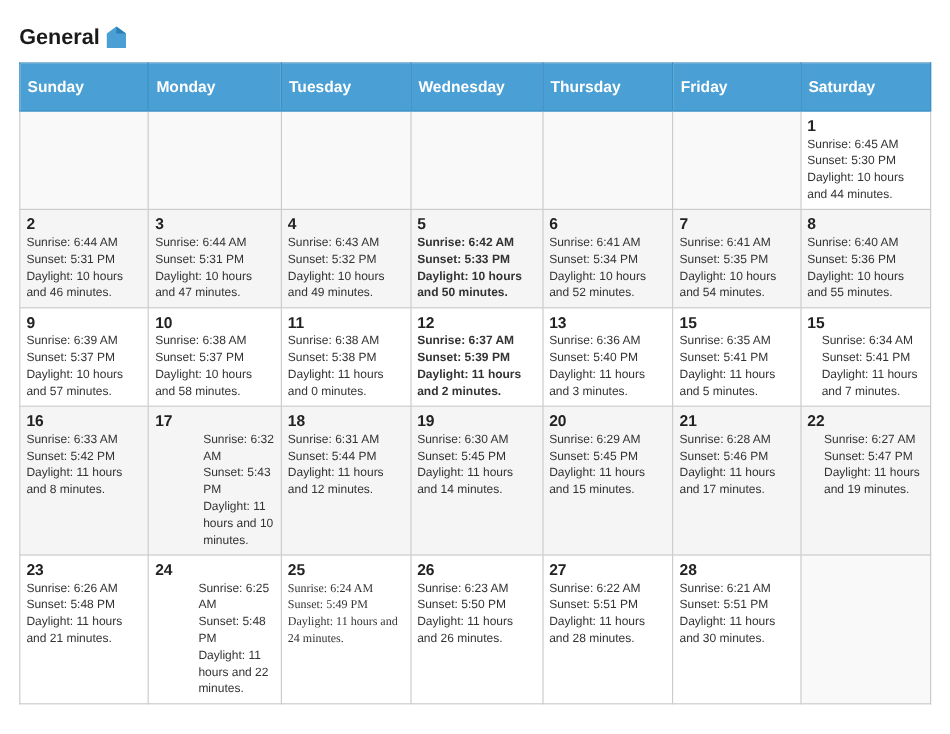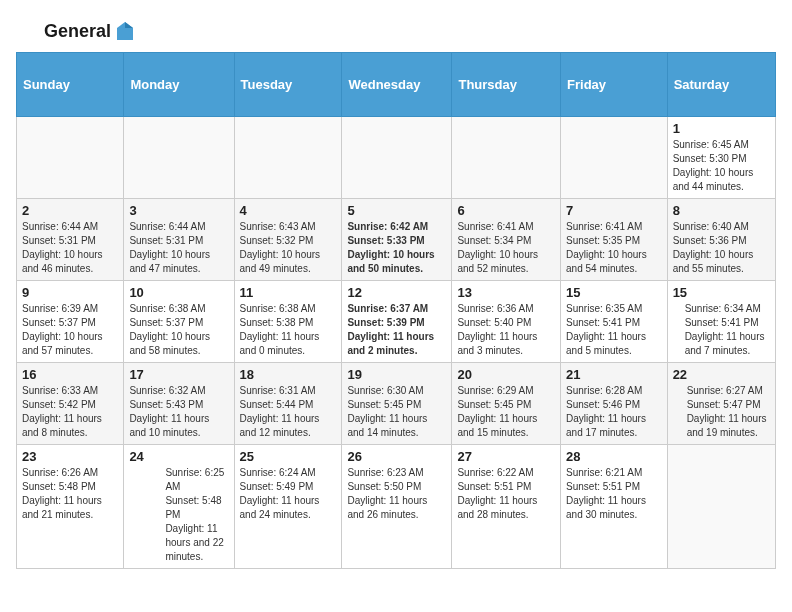--- a/index.html
+++ b/index.html
@@ -8,21 +8,20 @@
       background: #fff;
       width: 792px;
       min-height: 612px;
       padding: 16px;
     }
     .header {
       display: flex;
       justify-content: space-between;
       align-items: flex-start;
       margin-bottom: 8px;
-      margin-left: 28px;
     }
     .logo {
       display: flex;
       align-items: center;
       margin-top: 4px;
     }
     .logo-text {
       font-size: 18px;
       font-weight: bold;
       color: #1a1a1a;
@@ -52,21 +51,21 @@
     .calendar {
       width: 100%;
       border-collapse: collapse;
       border: 1px solid #ccc;
     }
     .calendar th {
       background: #4a9fd4;
       color: #fff;
       font-size: 13px;
       font-weight: bold;
-      padding: 24px 6px;
+      padding: 12px 6px;
       text-align: left;
       border: 1px solid #3a8fc4;
     }
     .calendar td {
       vertical-align: top;
       border: 1px solid #ccc;
       padding: 4px 5px;
       width: 113px;
       min-height: 80px;
       font-size: 10.5px;
@@ -232,21 +231,21 @@
       </tr>
       <tr>
         <td>
           <span class="day-num">16</span>
           <div class="day-info" style="white-space: pre-line;">Sunrise: 6:33 AM
 Sunset: 5:42 PM
 Daylight: 11 hours and 8 minutes.</div>
         </td>
         <td>
           <span class="day-num">17</span>
-          <div class="day-info" style="white-space: pre-line;">Sunrise: 6:32 AM
+          <div class="day-info" style="white-space: pre-line; margin-left: 40px;">Sunrise: 6:32 AM
 Sunset: 5:43 PM
 Daylight: 11 hours and 10 minutes.</div>
         </td>
         <td>
           <span class="day-num">18</span>
           <div class="day-info" style="white-space: pre-line;">Sunrise: 6:31 AM
 Sunset: 5:44 PM
 Daylight: 11 hours and 12 minutes.</div>
         </td>
         <td>
@@ -282,21 +281,21 @@
 Daylight: 11 hours and 21 minutes.</div>
         </td>
         <td>
           <span class="day-num">24</span>
           <div class="day-info" style="white-space: pre-line; margin-left: 36px;">Sunrise: 6:25 AM
 Sunset: 5:48 PM
 Daylight: 11 hours and 22 minutes.</div>
         </td>
         <td>
           <span class="day-num">25</span>
-          <div class="day-info" style="white-space: pre-line;">Sunrise: 6:24 AM
+          <div class="day-info" style="white-space: pre-line; font-family: Liberation Serif, serif;">Sunrise: 6:24 AM
 Sunset: 5:49 PM
 Daylight: 11 hours and 24 minutes.</div>
         </td>
         <td>
           <span class="day-num">26</span>
           <div class="day-info" style="white-space: pre-line;">Sunrise: 6:23 AM
 Sunset: 5:50 PM
 Daylight: 11 hours and 26 minutes.</div>
         </td>
         <td>

